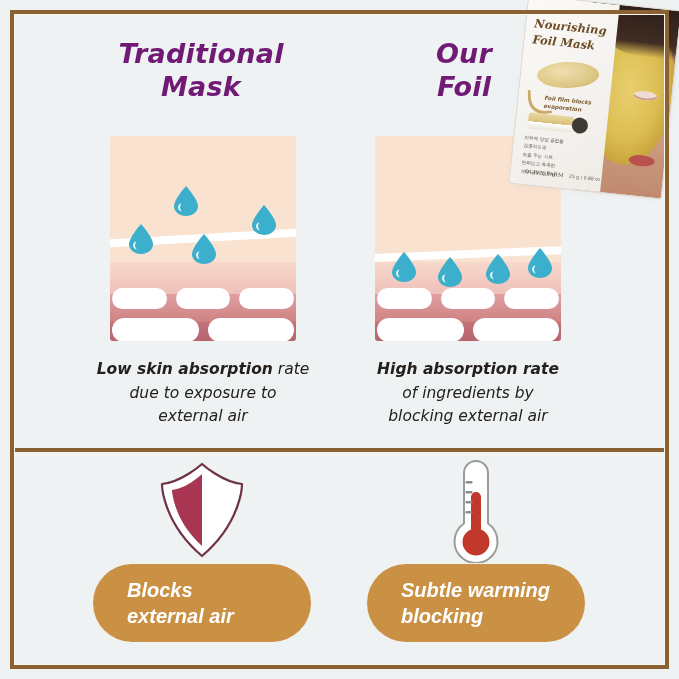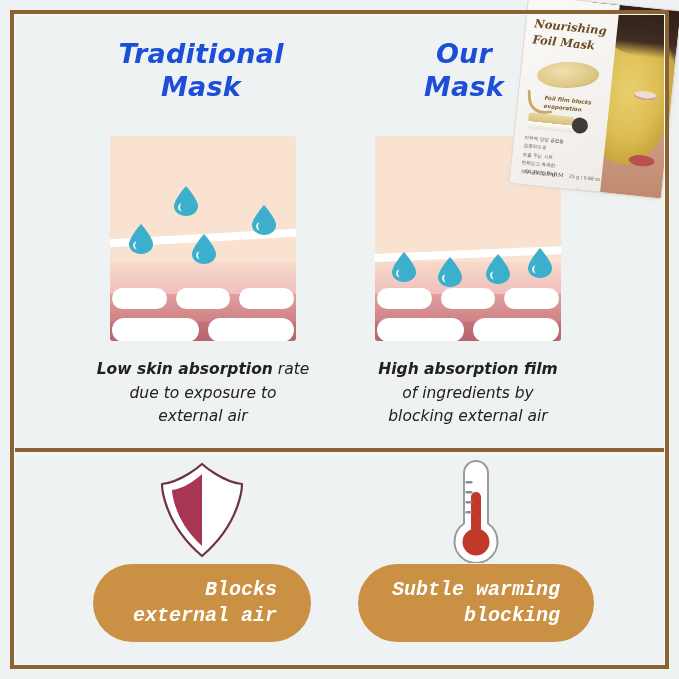--- a/index.html
+++ b/index.html
@@ -54,21 +54,21 @@
     width:651px;height:434px;
   }
 
   .col-title{
     position:absolute;
     font-family:"DejaVu Sans", sans-serif;
     font-style:italic;
     font-weight:bold;
     font-size:27px;
     line-height:1.22;
-    color:#1d4ed8;
+    color:#701a75;
     text-align:center;
     letter-spacing:.2px;
   }
   .title-left{ left:82px; top:24px; width:210px; }
   .title-right{ left:345px; top:24px; width:210px; }
 
   
   .panel{
     position:absolute;
     width:186px;height:205px;
@@ -306,40 +306,40 @@
     height:108px;
     display:flex;align-items:center;justify-content:center;
   }
   .pill{
     display:inline-block;
     background:#ca9144;
     border-radius:48px;
     padding:13px 34px;
     min-width:150px;
     color:#ffffff;
-    font-family:Liberation Mono, monospace;
+    font-family:Liberation Sans, sans-serif;
     font-style:italic;
     font-weight:bold;
     font-size:20px;
     line-height:1.3;
-    text-align:right;
+    text-align:left;
     white-space:pre-line;
   }
 </style>
 </head>
 <body>
 
 <div class="canvas">
 
   <div class="top-section">
 
     <div class="col-title title-left" style="white-space: pre-line;">Traditional
 Mask</div>
     <div class="col-title title-right" style="white-space: pre-line;">Our
-Mask</div>
+Foil</div>
 
     <div class="panel panel-left">
       <div class="air"></div>
       <div class="epidermis"></div>
       <div class="dermis"></div>
       <div class="hypodermis"></div>
 
       <div class="cellrow cellrow-a">
         <div class="cell"></div>
         <div class="cell"></div>
@@ -420,21 +420,21 @@
             <path d="M13 0 C13 0 25 13.5 25 20.2 C25 25.6 19.6 30 13 30 C6.4 30 1 25.6 1 20.2 C1 13.5 13 0 13 0 Z" fill="#3bafcc"></path>
             <path d="M8.5 17.5 C6.6 19.6 6.6 23.3 8.8 25.3 C6.2 25.0 4.6 22.3 5.3 19.9 C5.8 18.3 7.0 17.4 8.5 17.5 Z" fill="#ffffff" opacity=".92"></path>
           </svg>
       </div>
     </div>
 
     <div class="caption cap-left"><b>Low skin absorption</b><span style="white-space: pre-line;"> rate
 due to exposure to
 external air</span></div>
 
-    <div class="caption cap-right"><b>High absorption film</b><span style="white-space: pre-line;">
+    <div class="caption cap-right"><b>High absorption rate</b><span style="white-space: pre-line;">
 of ingredients by
 blocking external air</span></div>
   </div>
 
   <div class="package">
     <div class="pkg-shadow"></div>
     <div class="pkg-body">
       <div class="pkg-face"></div>
       <div class="pkg-hair"></div>
       <div class="pkg-eye"></div>

